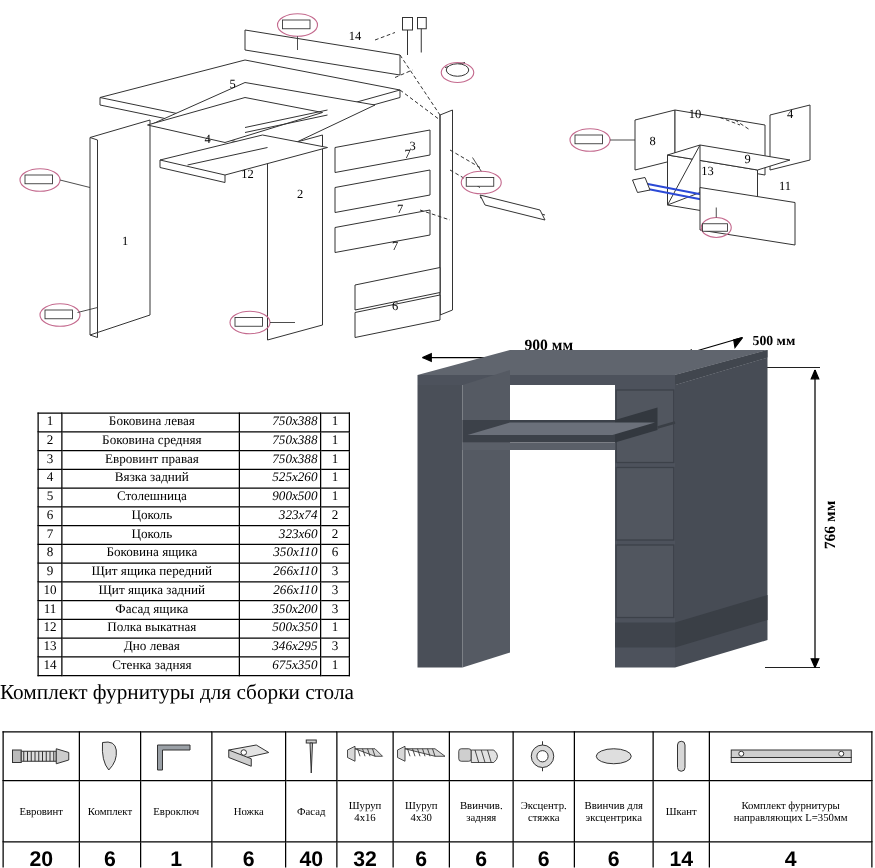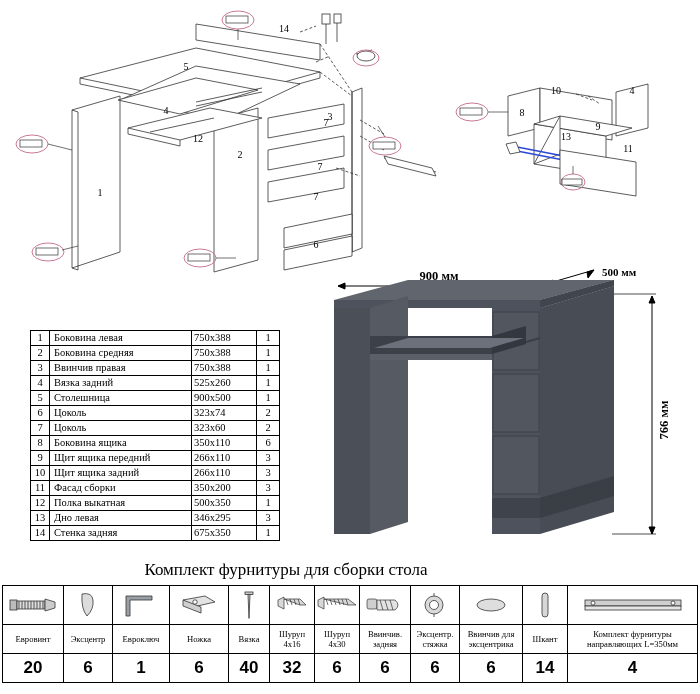--- a/index.html
+++ b/index.html
@@ -24,41 +24,41 @@
     font-size:10.5px;
   }
   #parts-table td {
     border:1px solid #000;
     padding:0px 2px;
     height:14px;
     line-height:14px;
     white-space:nowrap;
   }
   #parts-table td.num { width:14px; text-align:center; }
-  #parts-table td.nm  { width:135px; text-align:left; padding-left:4px;}
-  #parts-table td.dim { width:60px; text-align:left; }
+  #parts-table td.nm  { width:135px; text-align:center; padding-left:4px;}
+  #parts-table td.dim { width:60px; text-align:right;font-style:italic; }
   #parts-table td.qty { width:18px; text-align:center; }
 
   
   #desk { left:312px; top:262px; width:400px; height:290px; }
 
   
   #kit-title {
-    left:0; top:560px; width:572px; text-align:center;
+    left:0; top:544px; width:572px; 
     font-size:17px; font-family:"Liberation Serif", serif;
   }
   #kit {
     left:2px; top:585px; width:696px;
     border-collapse:collapse;
     font-size:9px;
     font-family:"Liberation Serif", serif;
   }
   #kit td { border:1px solid #000; text-align:center; vertical-align:middle; }
   #kit tr.icons td { height:38px; padding:0; }
-  #kit tr.labels td { height:26px; padding:1px 1px; line-height:10px; font-size:8.6px;}
+  #kit tr.labels td { height:26px; padding:11px 1px; line-height:10px; font-size:8.6px;}
   #kit tr.counts td { height:26px; font-size:17px; font-weight:bold; font-family:"Liberation Sans", sans-serif;}
   .kicon { display:block; margin:0 auto; }
 
   
   text { font-family:"Liberation Serif", serif; }
 </style>
 </head>
 <body>
 
 <div class="abs" id="exploded">
@@ -197,21 +197,21 @@
         <td class="qty">1</td>
       </tr>
     <tr>
         <td class="num">2</td>
         <td class="nm">Боковина средняя</td>
         <td class="dim">750x388</td>
         <td class="qty">1</td>
       </tr>
     <tr>
         <td class="num">3</td>
-        <td class="nm">Ввинчив правая</td>
+        <td class="nm">Еврoвинт правая</td>
         <td class="dim">750x388</td>
         <td class="qty">1</td>
       </tr>
     <tr>
         <td class="num">4</td>
         <td class="nm">Вязка задний</td>
         <td class="dim">525x260</td>
         <td class="qty">1</td>
       </tr>
     <tr>
@@ -245,21 +245,21 @@
         <td class="qty">3</td>
       </tr>
     <tr>
         <td class="num">10</td>
         <td class="nm">Щит ящика задний</td>
         <td class="dim">266x110</td>
         <td class="qty">3</td>
       </tr>
     <tr>
         <td class="num">11</td>
-        <td class="nm">Фасад сборки</td>
+        <td class="nm">Фасад ящика</td>
         <td class="dim">350x200</td>
         <td class="qty">3</td>
       </tr>
     <tr>
         <td class="num">12</td>
         <td class="nm">Полка выкатная</td>
         <td class="dim">500x350</td>
         <td class="qty">1</td>
       </tr>
     <tr>
@@ -432,24 +432,24 @@
         <rect x="4" y="8" width="96" height="6"></rect>
               <rect x="4" y="14" width="96" height="4" fill="#e5e5e5"></rect>
         <circle cx="12" cy="11" r="2" fill="#fff"></circle>
               <circle cx="92" cy="11" r="2" fill="#fff"></circle>
             </g>
           </svg>
     </td>
   </tr>
   <tr class="labels">
     <td>Еврoвинт</td>
-    <td>Эксцентр</td>
+    <td>Комплект</td>
     <td>Еврoключ</td>
     <td>Ножка</td>
-    <td>Вязка</td>
+    <td>Фасад</td>
     <td>Шуруп 4x16</td>
     <td>Шуруп 4x30</td>
     <td>Ввинчив. задняя</td>
     <td>Эксцентр. стяжка</td>
     <td>Ввинчив для эксцентрика</td>
     <td>Шкант</td>
     <td>Комплект фурнитуры направляющих L=350мм</td>
   </tr>
   <tr class="counts">
     <td>20</td>

